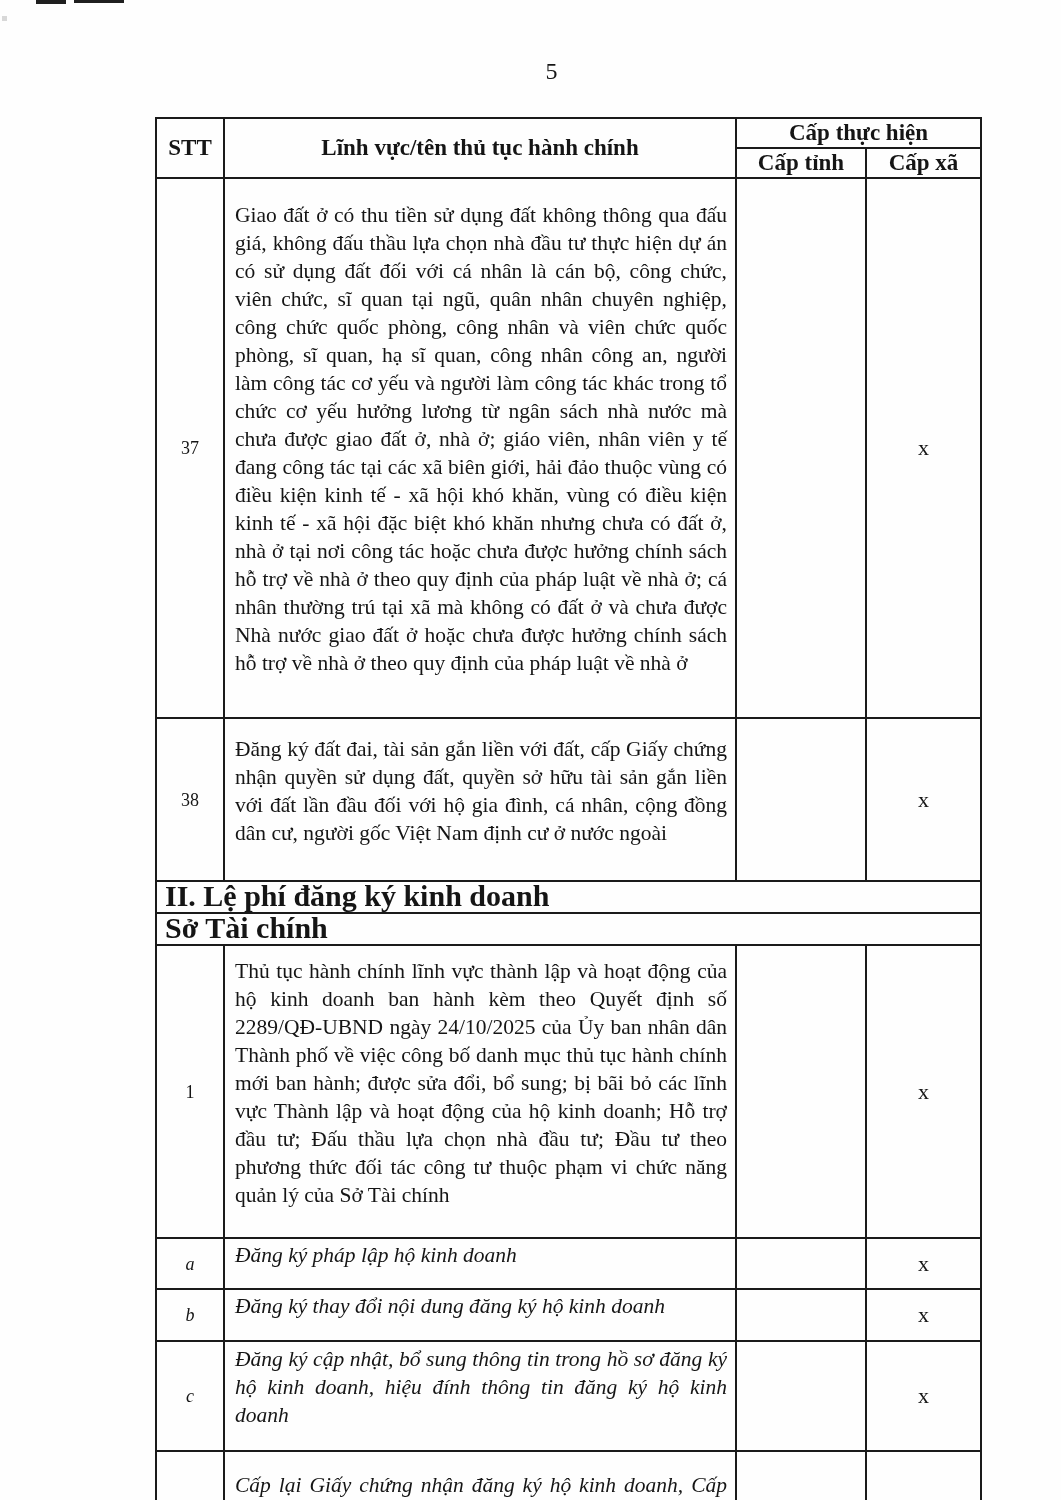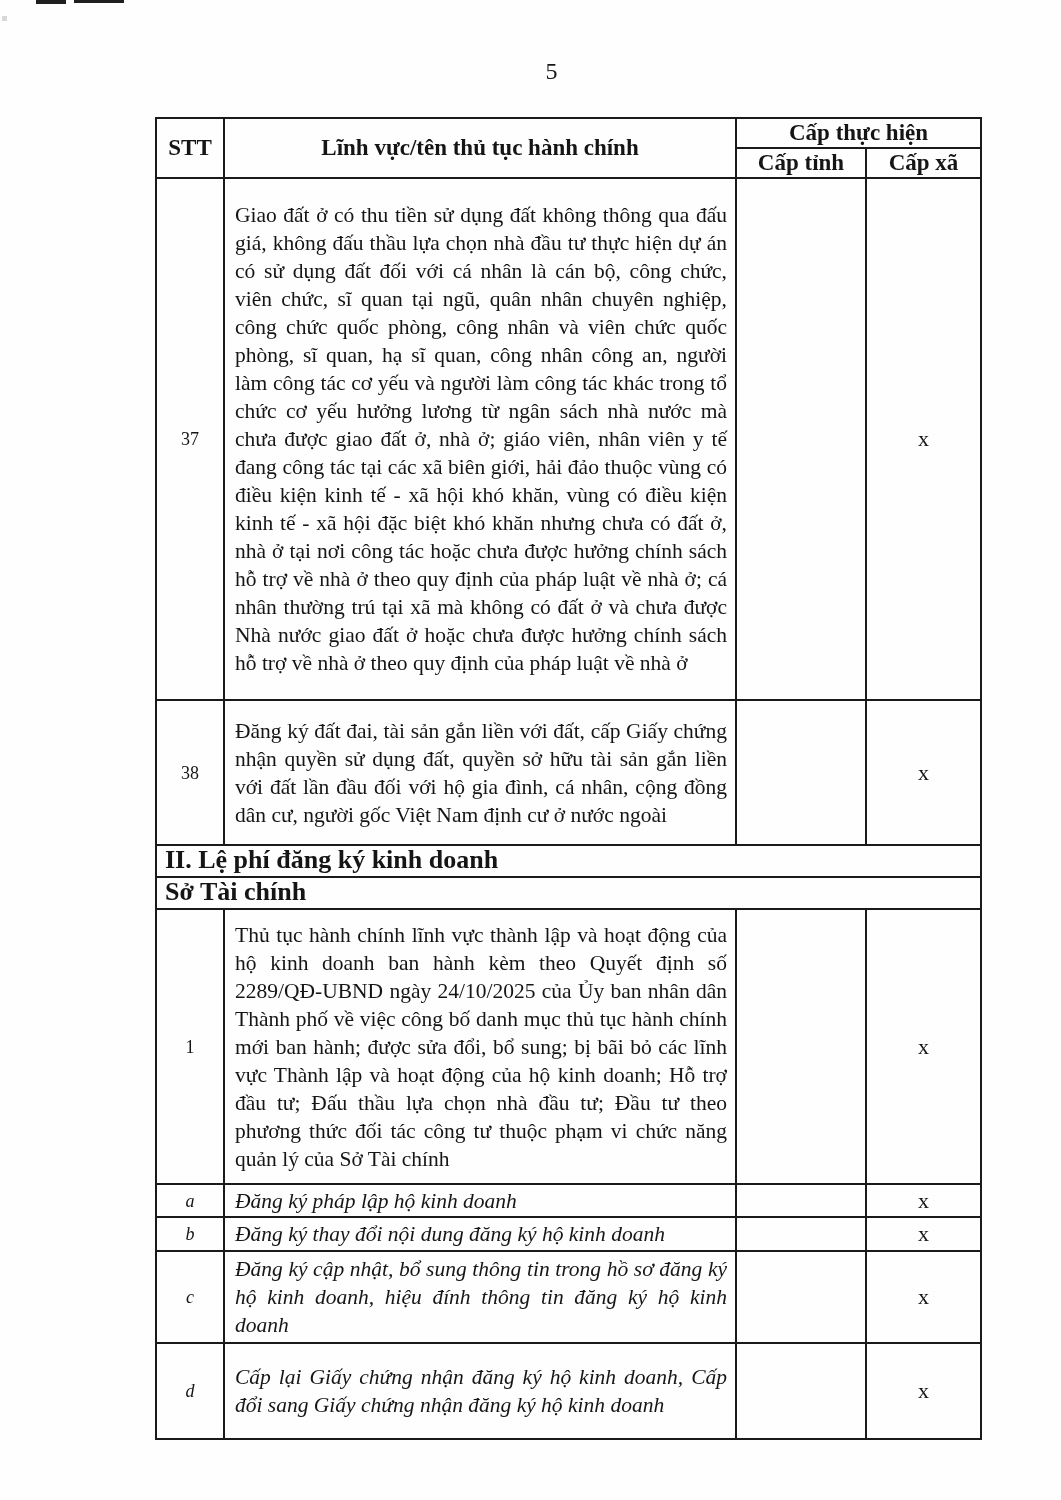--- a/index.html
+++ b/index.html
@@ -56,30 +56,30 @@
     line-height: 26px;
   }
   td.stt-cell {
     text-align: center;
     vertical-align: middle;
     font-size: 18px;
   }
   td.name-cell {
     text-align: justify;
     vertical-align: middle;
-    padding: 1px 8px 1px 10px;
+    padding: 1px 8px 19px 10px;
   }
   td.mark-cell {
     text-align: center;
     vertical-align: middle;
     font-size: 22px;
   }
   tr.section-row td {
     font-weight: bold;
-    font-size: 26px;
+    font-size: 30px;
     padding: 0 0 2px 8px;
     height: 28px;
     vertical-align: middle;
     text-align: left;
     margin-top: 28px;
   }
   tr.italic-row td.stt-cell,
   tr.italic-row td.name-cell {
     font-style: italic;
   }

